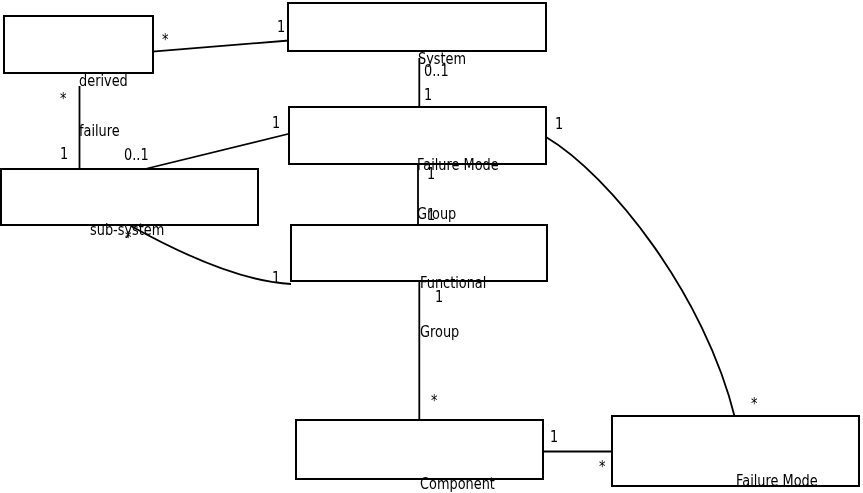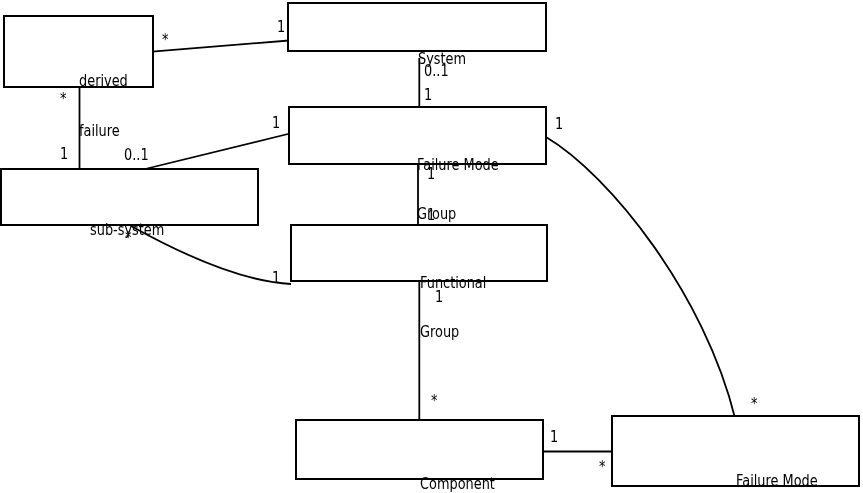--- a/index.html
+++ b/index.html
@@ -55,21 +55,21 @@
     <line x1="79.5" y1="86" x2="79.5" y2="170"></line>
     <line x1="143" y1="169.5" x2="290" y2="133.5"></line>
     <line x1="419.3" y1="58" x2="419.3" y2="108"></line>
     <line x1="418" y1="163" x2="418" y2="227"></line>
     <line x1="419.3" y1="282" x2="419.3" y2="421"></line>
     <line x1="542" y1="451.5" x2="613" y2="451.5"></line>
     <path d="M 546,137 C 610,175 705,295 735,418"></path>
     <path d="M 131,226 Q 230,281 291,284"></path>
   </svg>
 
-  <div class="entity" style="left:3px; top:15px; width:151px; height:73px;">
+  <div class="entity" style="left:3px; top:15px; width:151px; height:59px;">
     <div class="entity-label" style="left:74px; top:23px;">
       <div>derived</div>
       <div>failure</div>
       <div>mode</div>
     </div>
   </div>
 
   <div class="entity" style="left:287px; top:2px; width:260px; height:50px;">
     <div class="entity-label" style="left:129px; top:14px;">
       <div>System</div>

